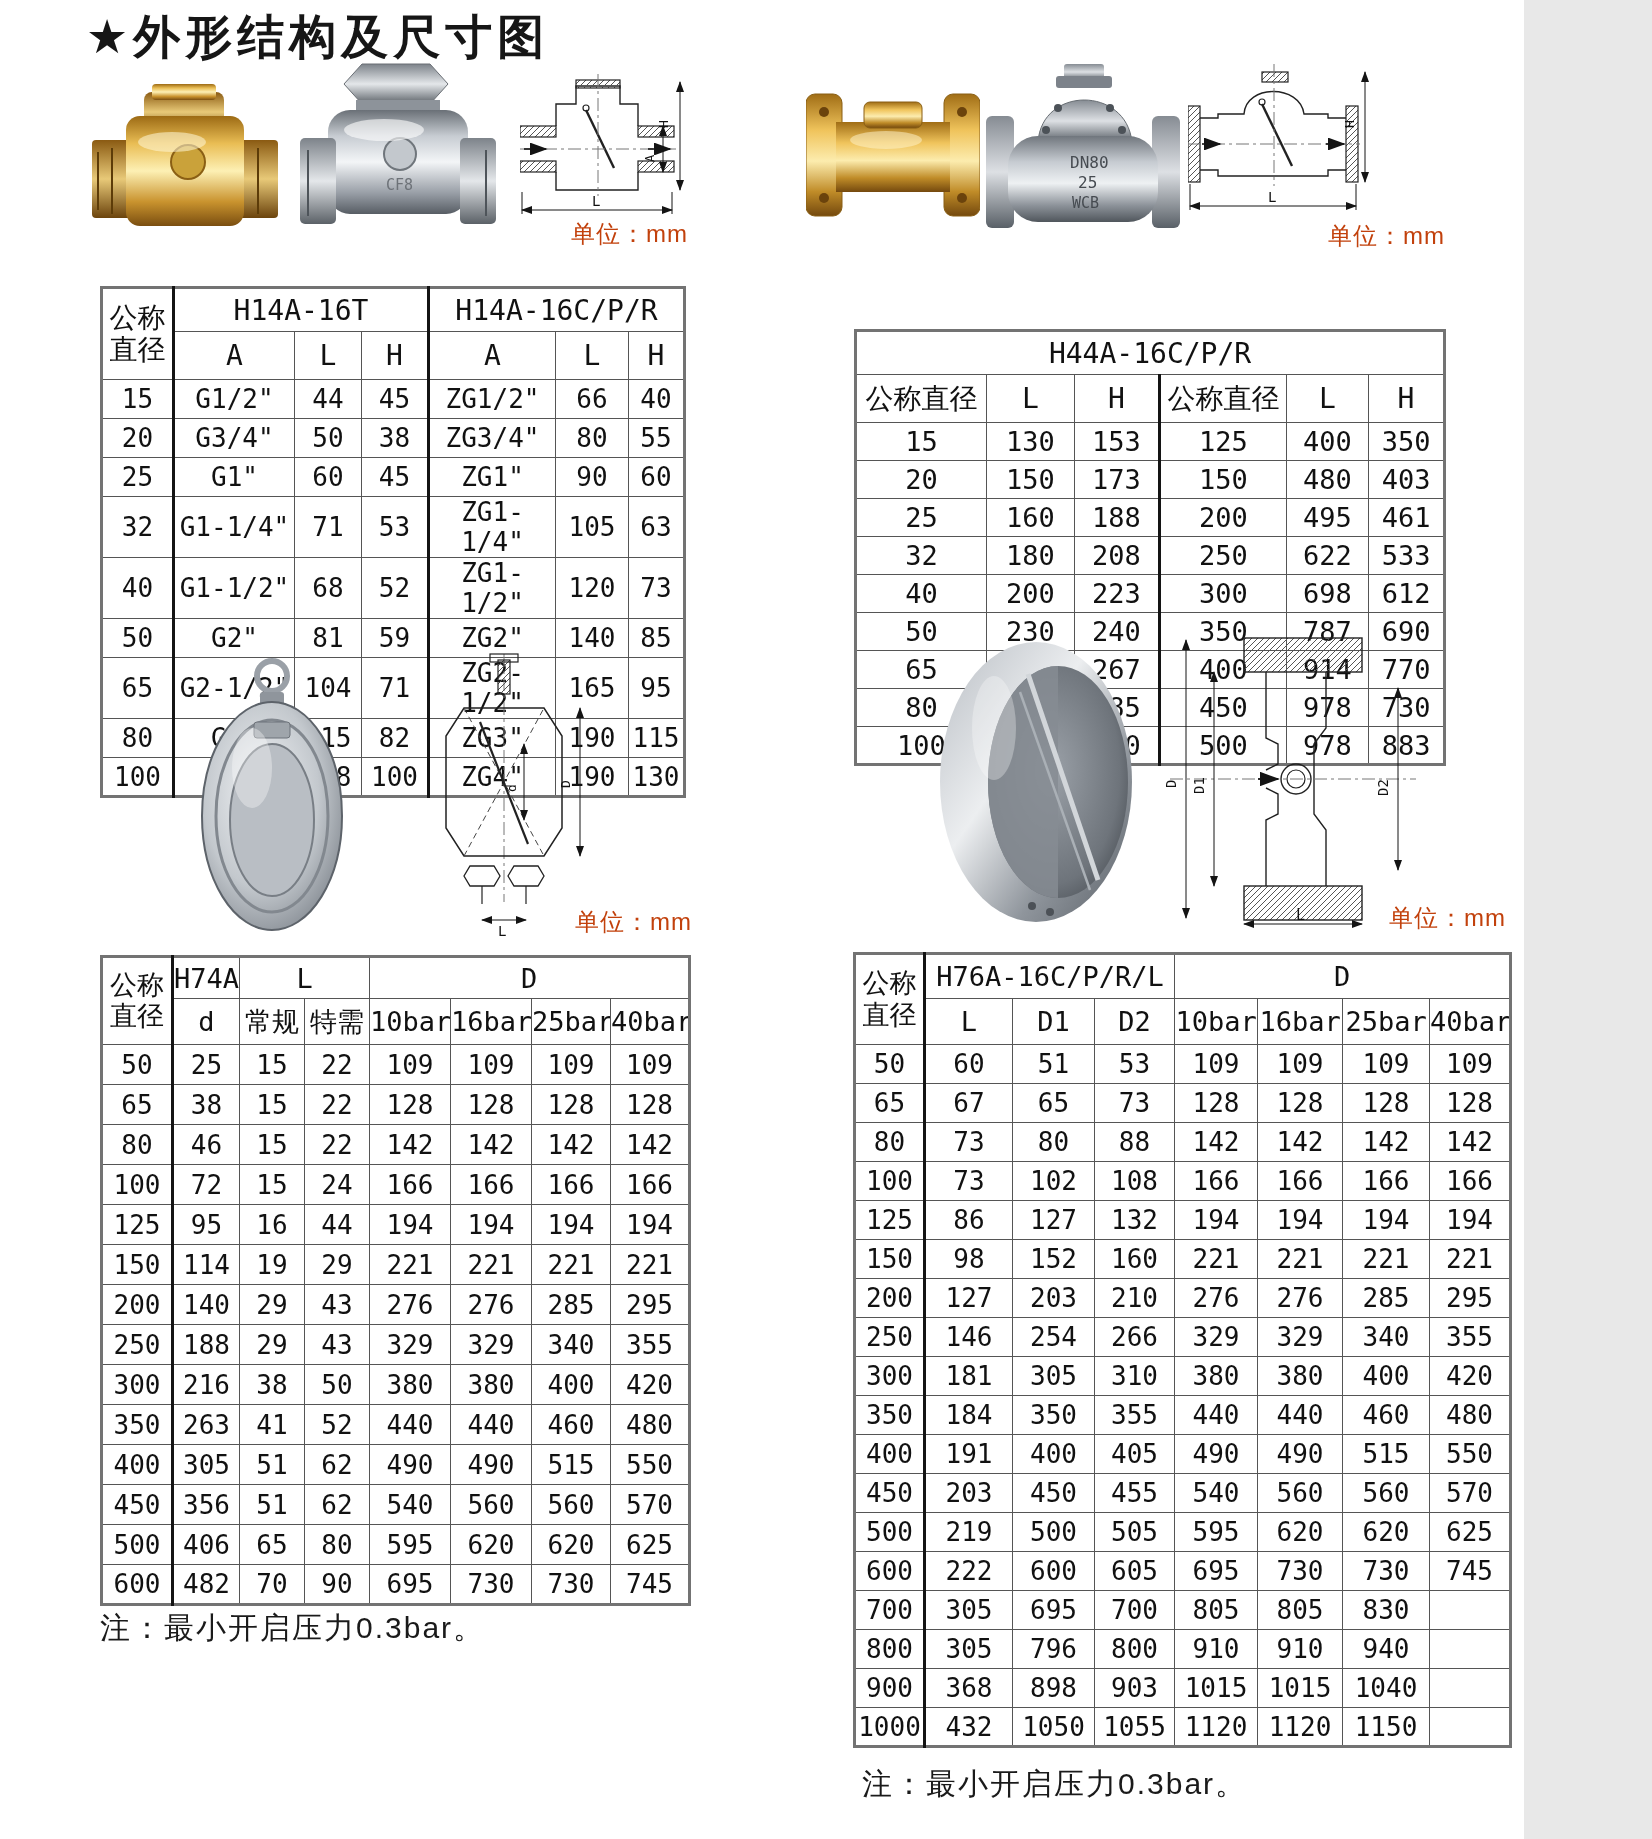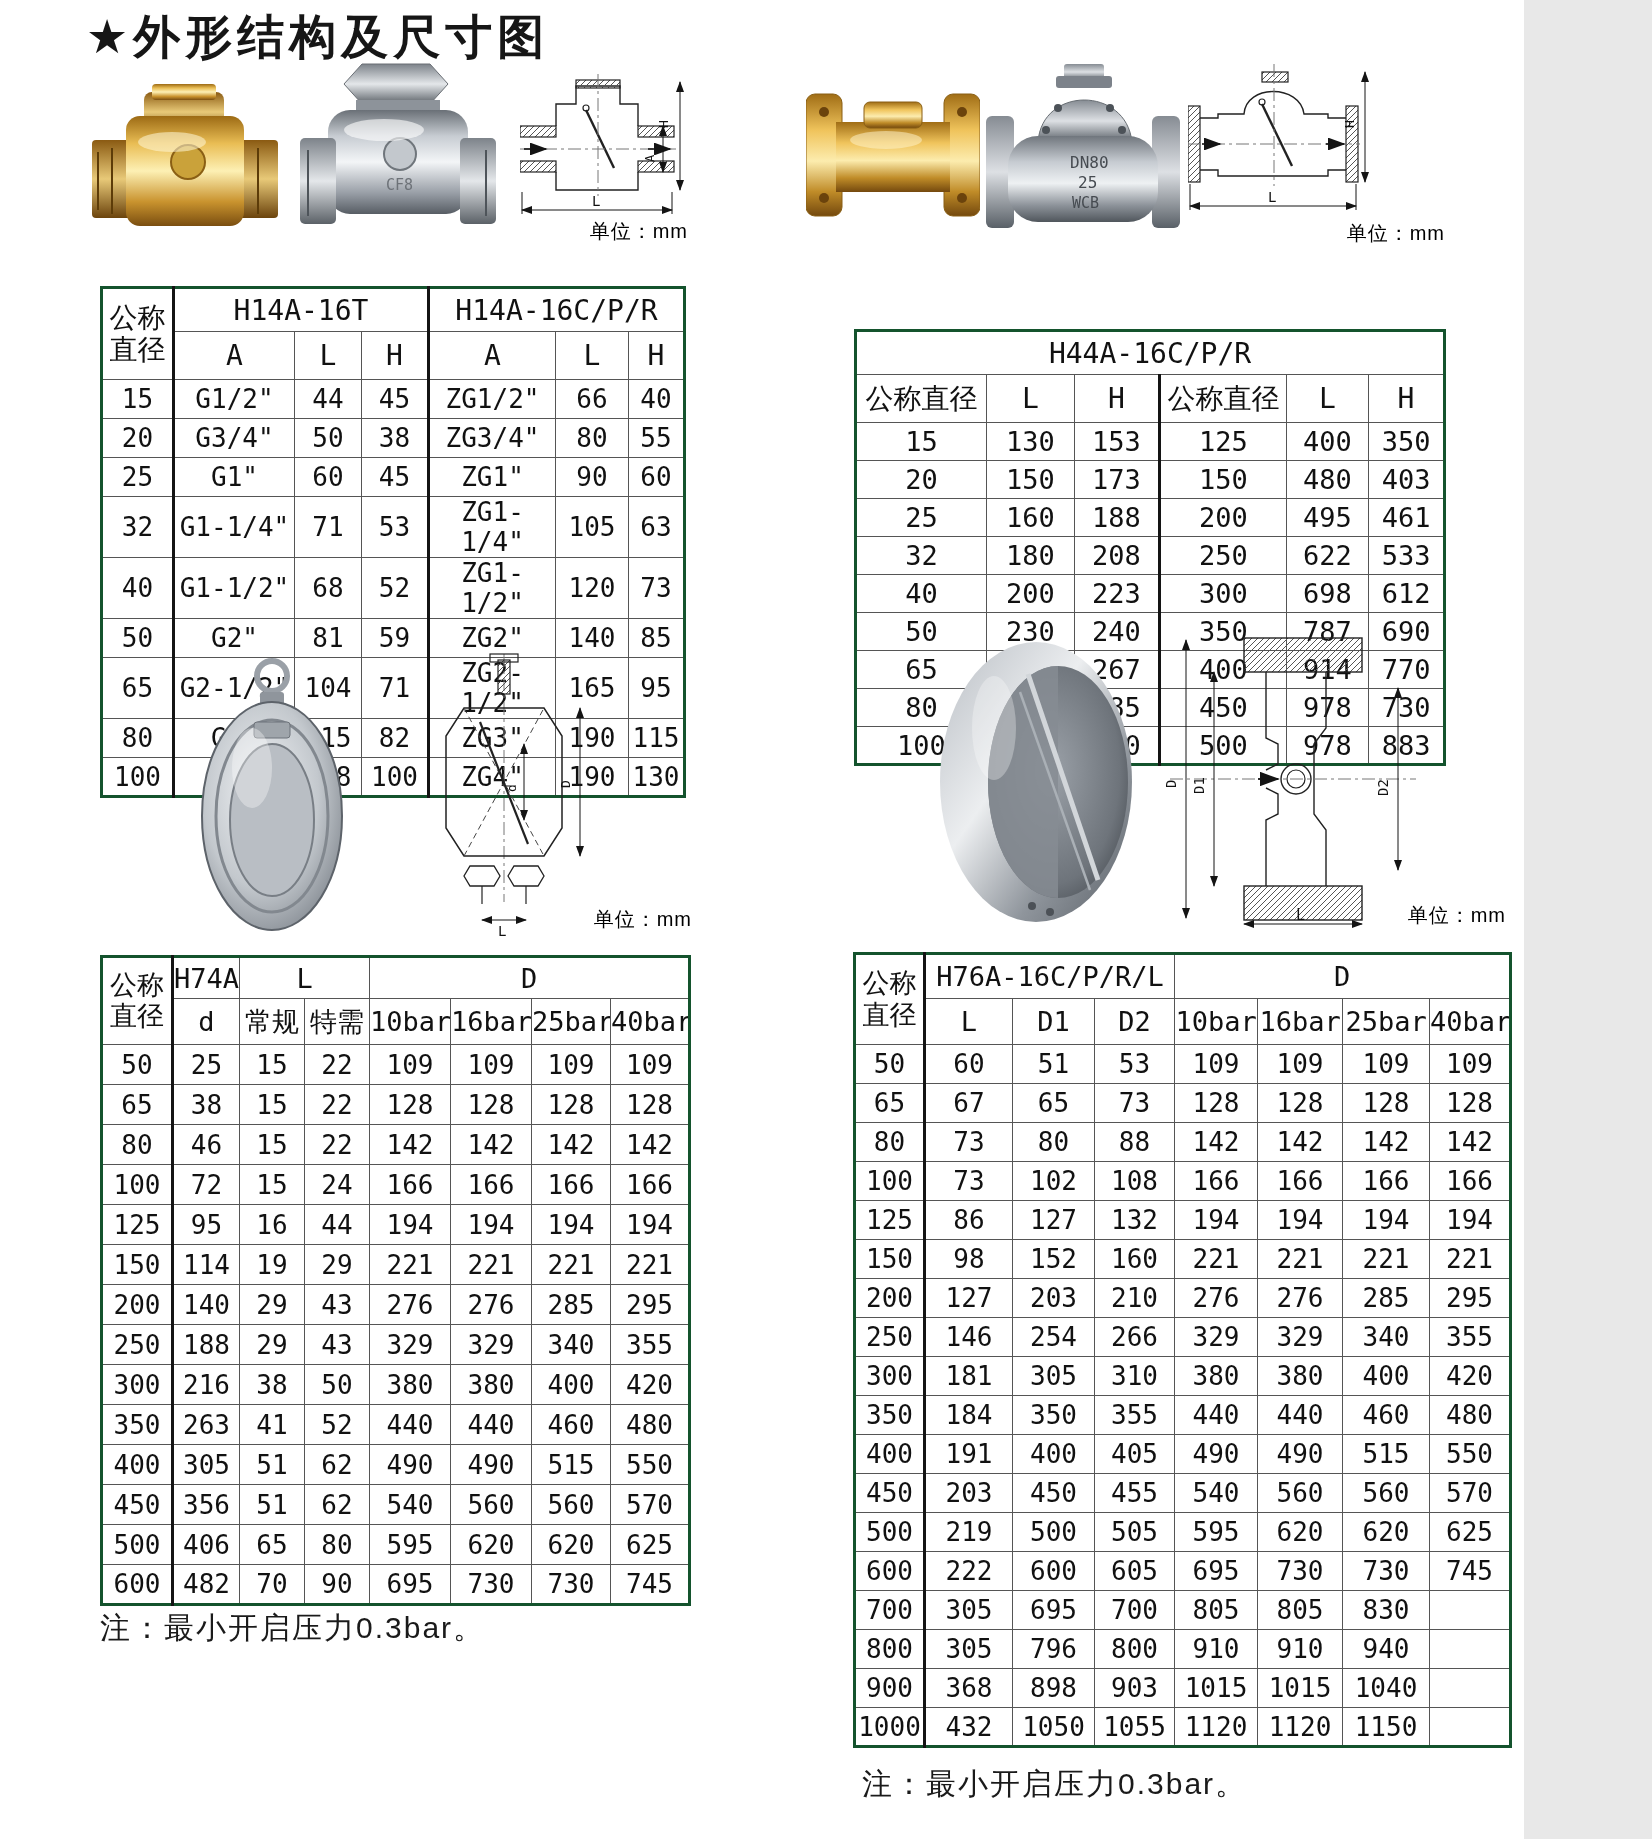--- a/index.html
+++ b/index.html
@@ -1,25 +1,25 @@
 <!DOCTYPE html>
 <html><head>
 <meta charset="utf-8">
 <style>
   html,body{margin:0;padding:0;background:#e8e8e8;}
   #page{position:relative;width:1524px;height:1839px;background:#ffffff;overflow:hidden;
         font-family:"Liberation Sans","DejaVu Sans",sans-serif;color:#111;}
   .abs{position:absolute;}
   #title{left:86px;top:6px;font-size:47px;font-weight:bold;letter-spacing:5px;color:#161616;}
-  .unit{font-size:20px;color:#000000;text-align:right;width:160px;letter-spacing:1px;}
+  .unit{font-size:24px;color:#c2410c;text-align:right;width:160px;letter-spacing:1px;}
   .note{font-size:30px;color:#1a1a1a;letter-spacing:2px;}
 
   table{border-collapse:collapse;table-layout:fixed;background:#fff;}
   table, th, td{border:1px solid #555;}
-  table{border:3px solid #14532d;}
+  table{border:3px solid #737373;}
   th,td{text-align:center;vertical-align:middle;padding:0;overflow:hidden;
         font-family:"DejaVu Sans Mono","Liberation Mono",monospace;font-weight:400;}
   th.cjk,td.cjk{font-family:"Liberation Sans","DejaVu Sans",sans-serif;}
   .bR{border-right:3px solid #141414 !important;}
 
   .t1{width:583px;} .t1 thead tr:nth-child(1){height:44px;} .t1 thead tr:nth-child(2){height:48px;}
   .t1 tbody tr{height:39px;} .t1 th{font-size:28px;} .t1 td{font-size:26px;}
   .t1 tbody td:nth-child(1),.t1 tbody td:nth-child(4){border-right:3px solid #141414;}
 
   .t2{width:589px;} .t2 thead tr:nth-child(1){height:44px;} .t2 thead tr:nth-child(2){height:48px;}

